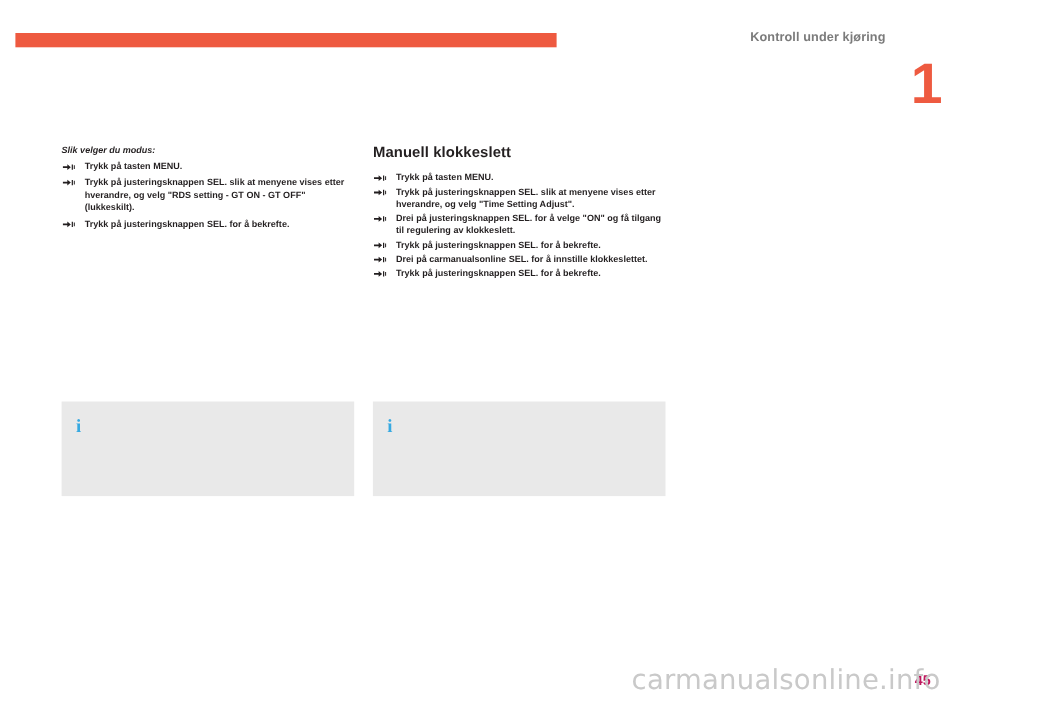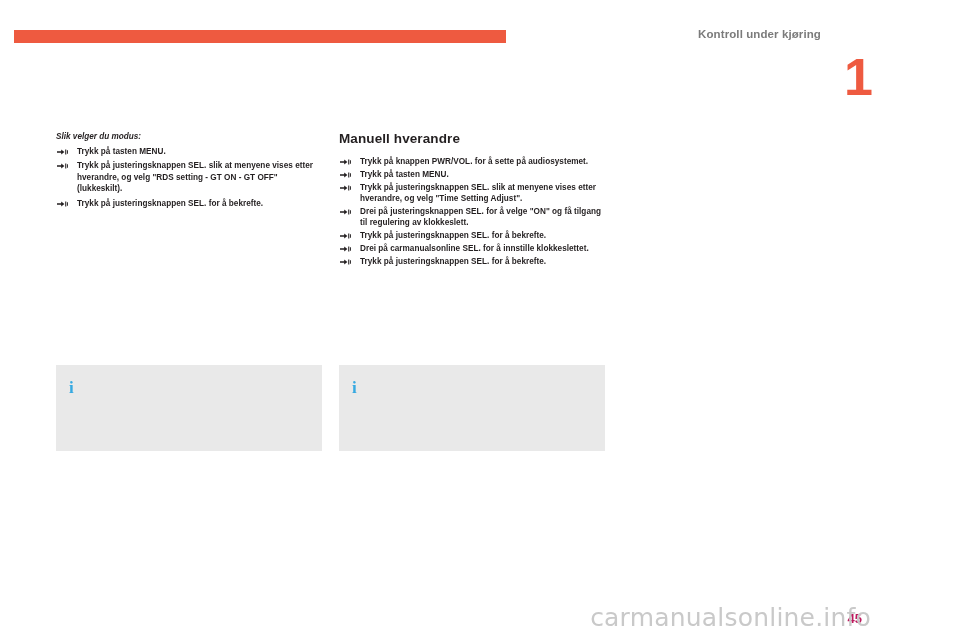--- a/index.html
+++ b/index.html
@@ -11,21 +11,20 @@
     height: 640px;
     background: #ffffff;
     font-family: "Liberation Sans", sans-serif;
     overflow: hidden;
     position: relative;
   }
   .page {
     position: relative;
     width: 868px;
     height: 640px;
-    padding-left: 16px;
   }
 
   
   .header-rule {
     position: absolute;
     left: 14px;
     top: 30px;
     width: 492px;
     height: 13px;
     background: #ee5a40;
@@ -197,31 +196,22 @@
               <path d="M0 4.2h4.2V2.4L7.4 5 4.2 7.6V5.8H0z" fill="currentColor"></path>
               <path d="M8.2 2.6h1.1v4.8H8.2zM10.1 3.3h.9v3.4h-.9z" fill="currentColor"></path>
             </svg>
         </span>
         <span>Trykk på justeringsknappen SEL. for å bekrefte.</span>
       </li>
     </ul>
   </div>
 
   <div class="col col-right">
-    <h2 class="col-heading">Manuell hverandre</h2>
+    <h2 class="col-heading">Manuell klokkeslett</h2>
     <ul class="steps">
-      <li>
-        <span class="bullet-icon">
-          <svg width="12" height="10" viewBox="0 0 12 10">
-              <path d="M0 4.2h4.2V2.4L7.4 5 4.2 7.6V5.8H0z" fill="currentColor"></path>
-              <path d="M8.2 2.6h1.1v4.8H8.2zM10.1 3.3h.9v3.4h-.9z" fill="currentColor"></path>
-            </svg>
-        </span>
-        <span>Trykk på knappen PWR/VOL. for å sette på audiosystemet.</span>
-      </li>
       <li>
         <span class="bullet-icon">
           <svg width="12" height="10" viewBox="0 0 12 10">
               <path d="M0 4.2h4.2V2.4L7.4 5 4.2 7.6V5.8H0z" fill="currentColor"></path>
               <path d="M8.2 2.6h1.1v4.8H8.2zM10.1 3.3h.9v3.4h-.9z" fill="currentColor"></path>
             </svg>
         </span>
         <span>Trykk på tasten MENU.</span>
       </li>
       <li>

